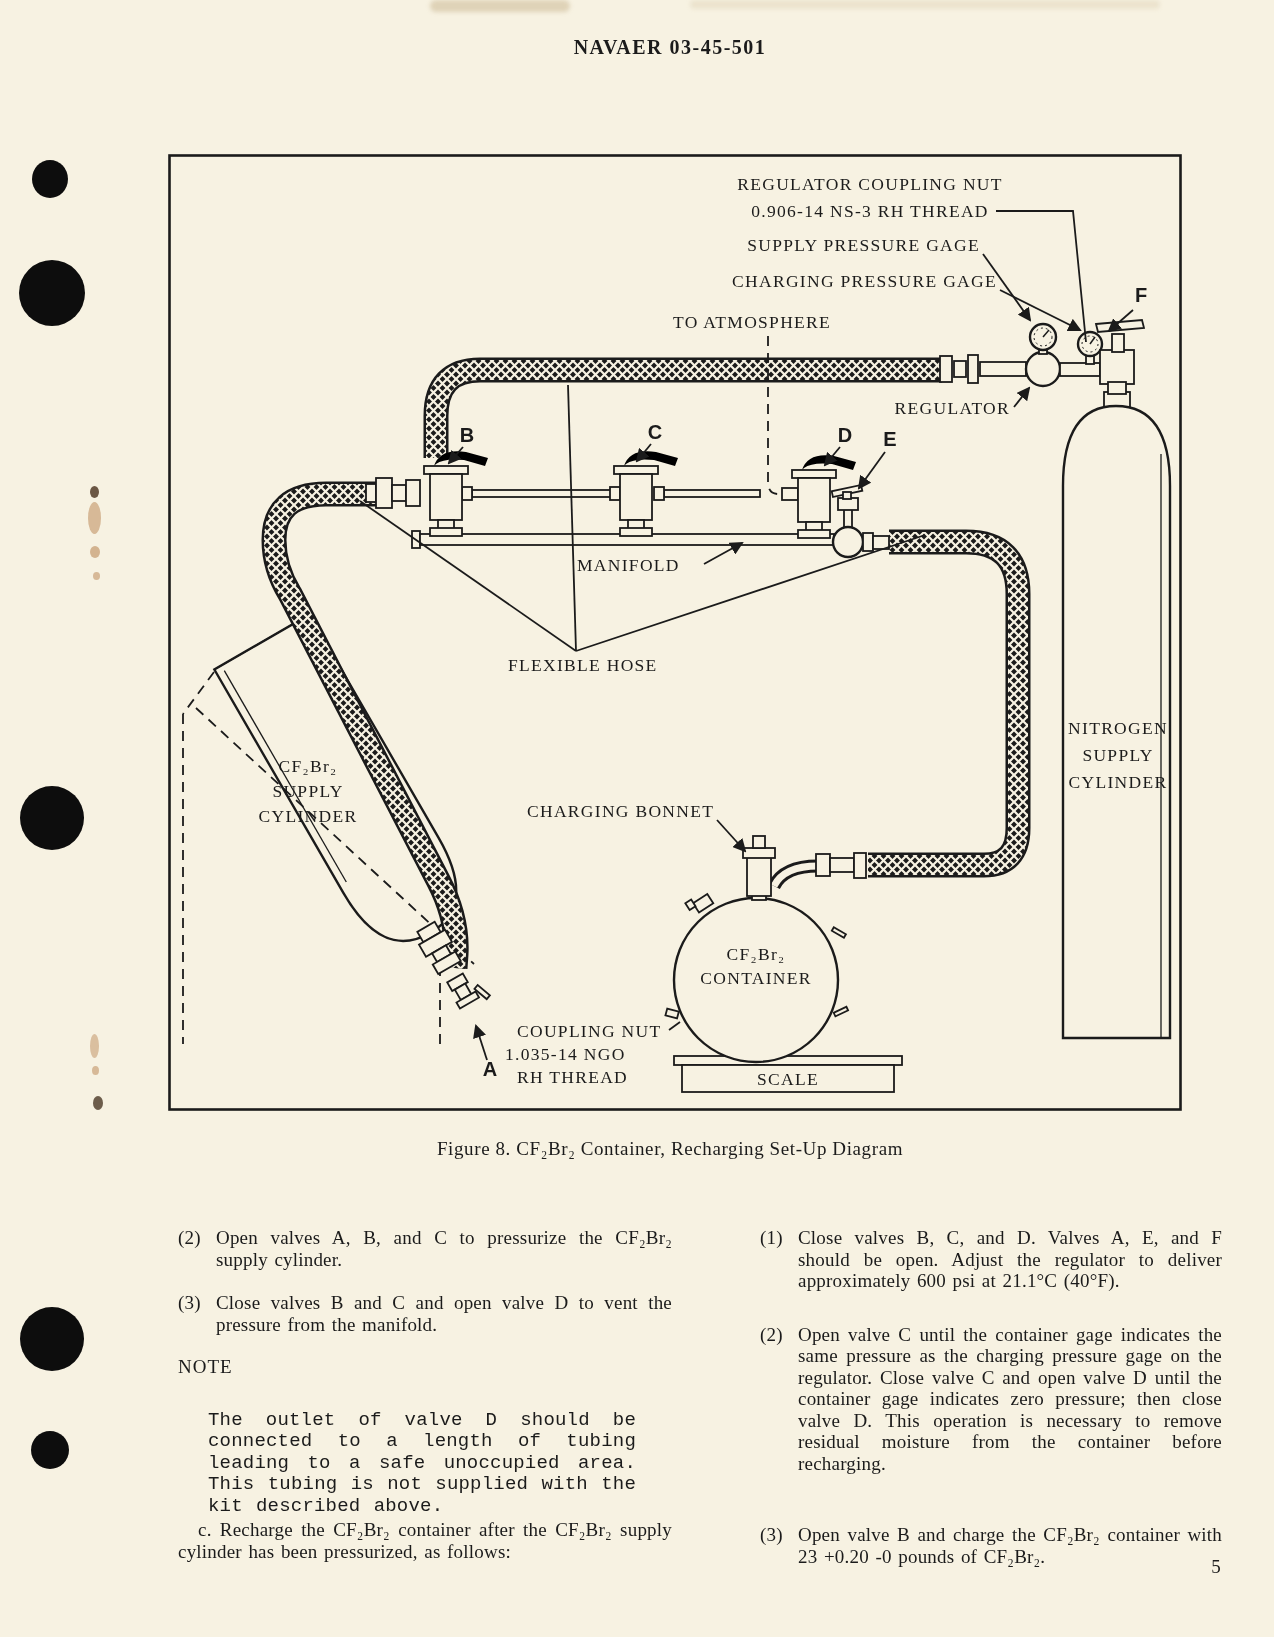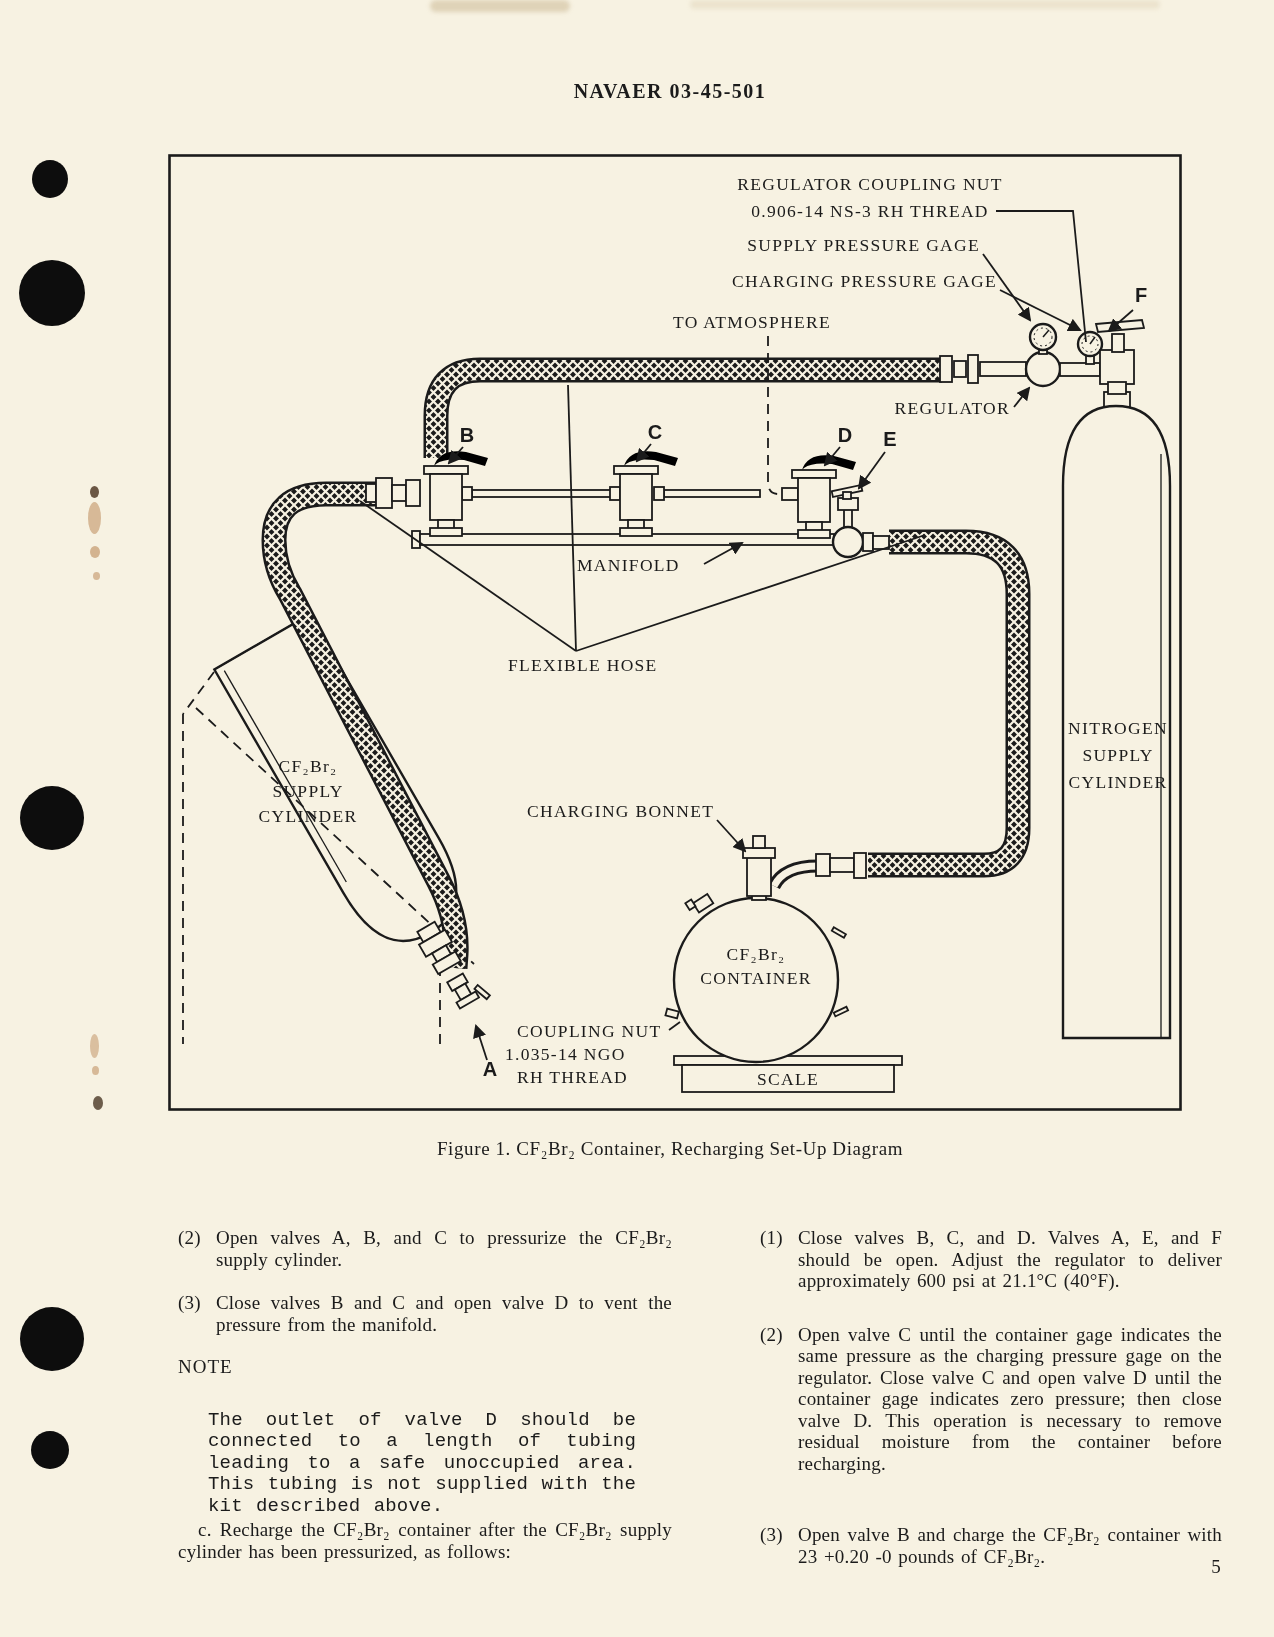--- a/index.html
+++ b/index.html
@@ -1,19 +1,19 @@
 <!DOCTYPE html>
 <html><head>
 <meta charset="utf-8">
 <style>
   html,body{margin:0;padding:0;}
   body{background:#8a8376;font-family:"Liberation Serif","DejaVu Serif",serif;}
   .page{position:relative;width:1274px;height:1637px;background:#f7f2e2;overflow:hidden;color:#1b1b1b;}
   .doc-header{position:absolute;left:500px;top:36px;width:340px;text-align:center;
-    font-size:20px;font-weight:bold;letter-spacing:1.5px;margin-top:44px;}
+    font-size:20px;font-weight:bold;letter-spacing:1.5px;}
   .diagram-frame{position:absolute;left:168px;top:154px;width:1014px;height:957px;}
   .caption{position:absolute;left:270px;top:1138px;width:800px;text-align:center;font-size:19px;letter-spacing:.6px;}
   .col{position:absolute;font-size:19px;line-height:21.5px;letter-spacing:.2px;word-spacing:1.6px;}
   .col-left{left:178px;top:1227px;width:494px;}
   .col-right{left:760px;top:1227px;width:462px;}
   .item{position:relative;padding-left:38px;text-align:justify;}
   .item .num{position:absolute;left:0;top:0;}
   .mt22{margin-top:22px;} .mt21{margin-top:21px;} .mt20{margin-top:32px;font-family:Liberation Mono, monospace;}
   .mt16{margin-top:2px;} .mt32{margin-top:32px;} .mt50{margin-top:50px;}
   .note-head{text-align:left;letter-spacing:1px;}
@@ -319,21 +319,21 @@
       <text class="vletter" x="722" y="292" text-anchor="middle">E</text>
       <path class="leader" d="M717,298 L691,334" marker-end="url(#arr)"></path>
     </g>
     <g>
       <text class="vletter" x="973" y="148" text-anchor="middle">F</text>
       <path class="leader" d="M965,156 L941,177" marker-end="url(#arr)"></path>
     </g>
   </svg>
   </div>
 
-  <div class="caption">Figure 1.  CF₂Br₂ Container, Recharging Set-Up Diagram</div>
+  <div class="caption">Figure 8.  CF₂Br₂ Container, Recharging Set-Up Diagram</div>
 
   <div class="col col-left">
     <div class="item">
       <span class="num">(2)</span>
       <span>Open valves A, B, and C to pressurize the CF₂Br₂ supply cylinder.</span>
     </div>
     <div class="item mt22">
       <span class="num">(3)</span>
       <span>Close valves B and C and open valve D to vent the pressure from the manifold.</span>
     </div>

